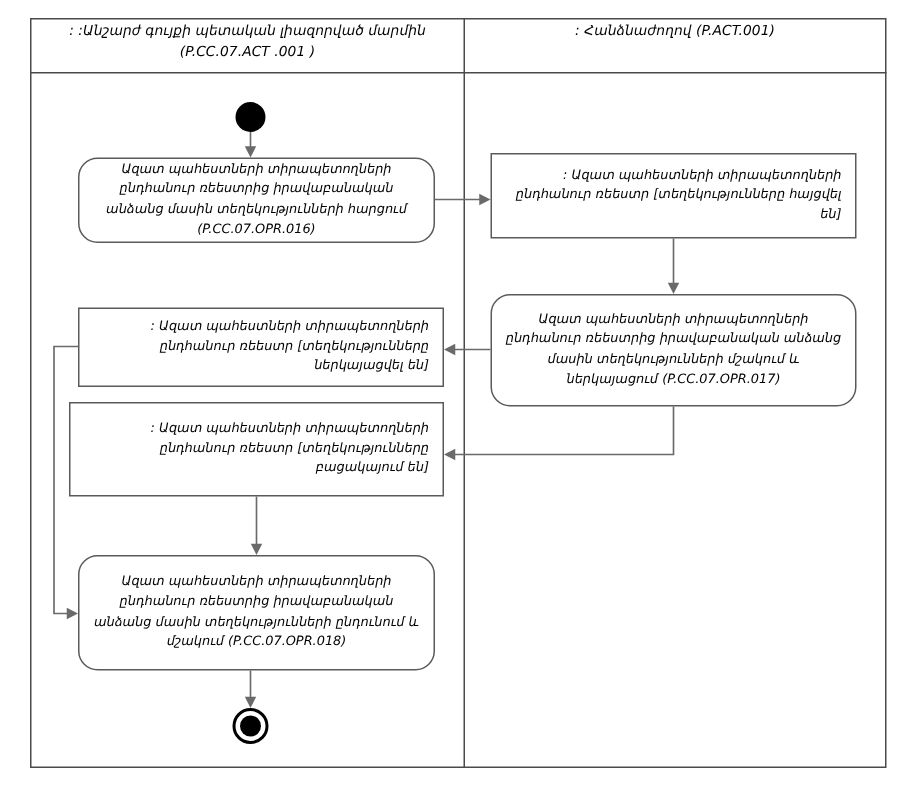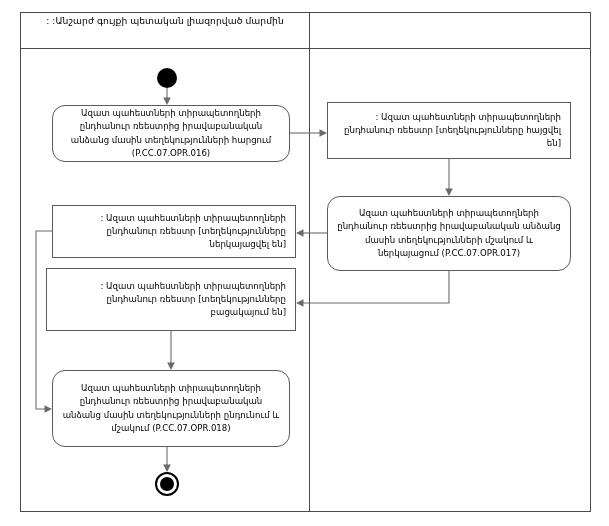--- a/index.html
+++ b/index.html
@@ -13,20 +13,21 @@
     height: 526px;
     position: relative;
     overflow: hidden;
   }
 
   #canvas {
     position: absolute;
     left: 0; top: 0;
     width: 609px;
     height: 522px;
+    font-style: italic;
   }
 
   
   .lane-frame {
     position: absolute;
     left: 20px;
     top: 12px;
     width: 571px;
     height: 500px;
     border: 1px solid #4a4a4a;
@@ -121,20 +122,24 @@
 <body>
 
 <div id="canvas">
 
   <div class="lane-frame"></div>
   <div class="lane-divider"></div>
   <div class="lane-header-rule"></div>
 
   <div class="lane-title left">
     <div>: :Անշարժ գույքի պետական լիազորված մարմին</div>
+    <div>(P.CC.07.ACT .001 )</div>
+  </div>
+  <div class="lane-title right">
+    <div>: Հանձնաժողով (P.ACT.001)</div>
   </div>
 
   <div class="initial-node" style="left:157px; top:68px;"></div>
 
   <div class="node action" style="left:52px; top:105px; width:238px; height:57px;">
     <span class="txt">Ազատ պահեստների տիրապետողների ընդհանուր ռեեստրից իրավաբանական անձանց մասին տեղեկությունների հարցում (P.CC.07.OPR.016)</span>
   </div>
 
   <div class="node object" style="left:327px; top:102px; width:244px; height:57px;">
     <span class="txt">: Ազատ պահեստների տիրապետողների ընդհանուր ռեեստր [տեղեկությունները հայցվել են]</span>

